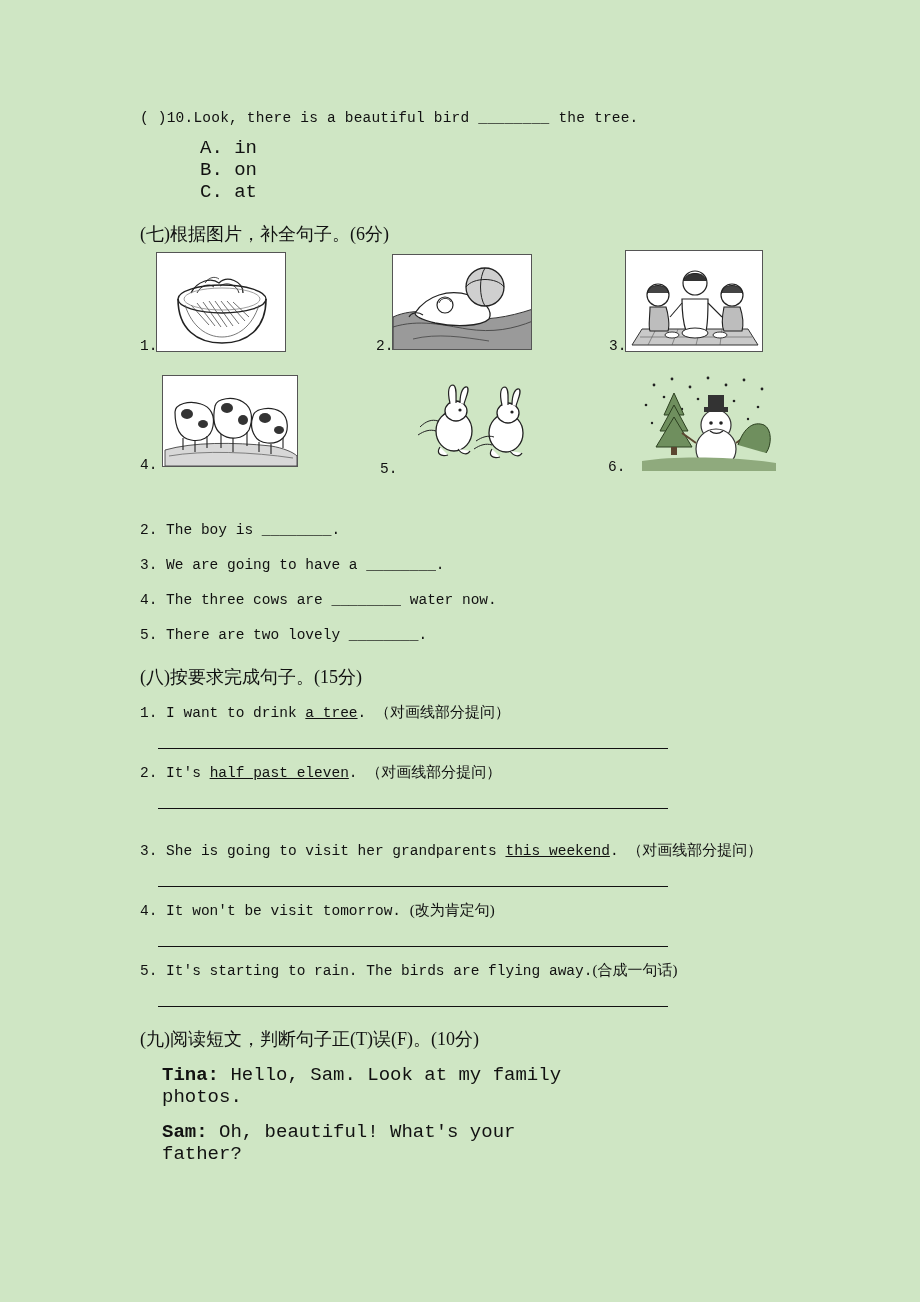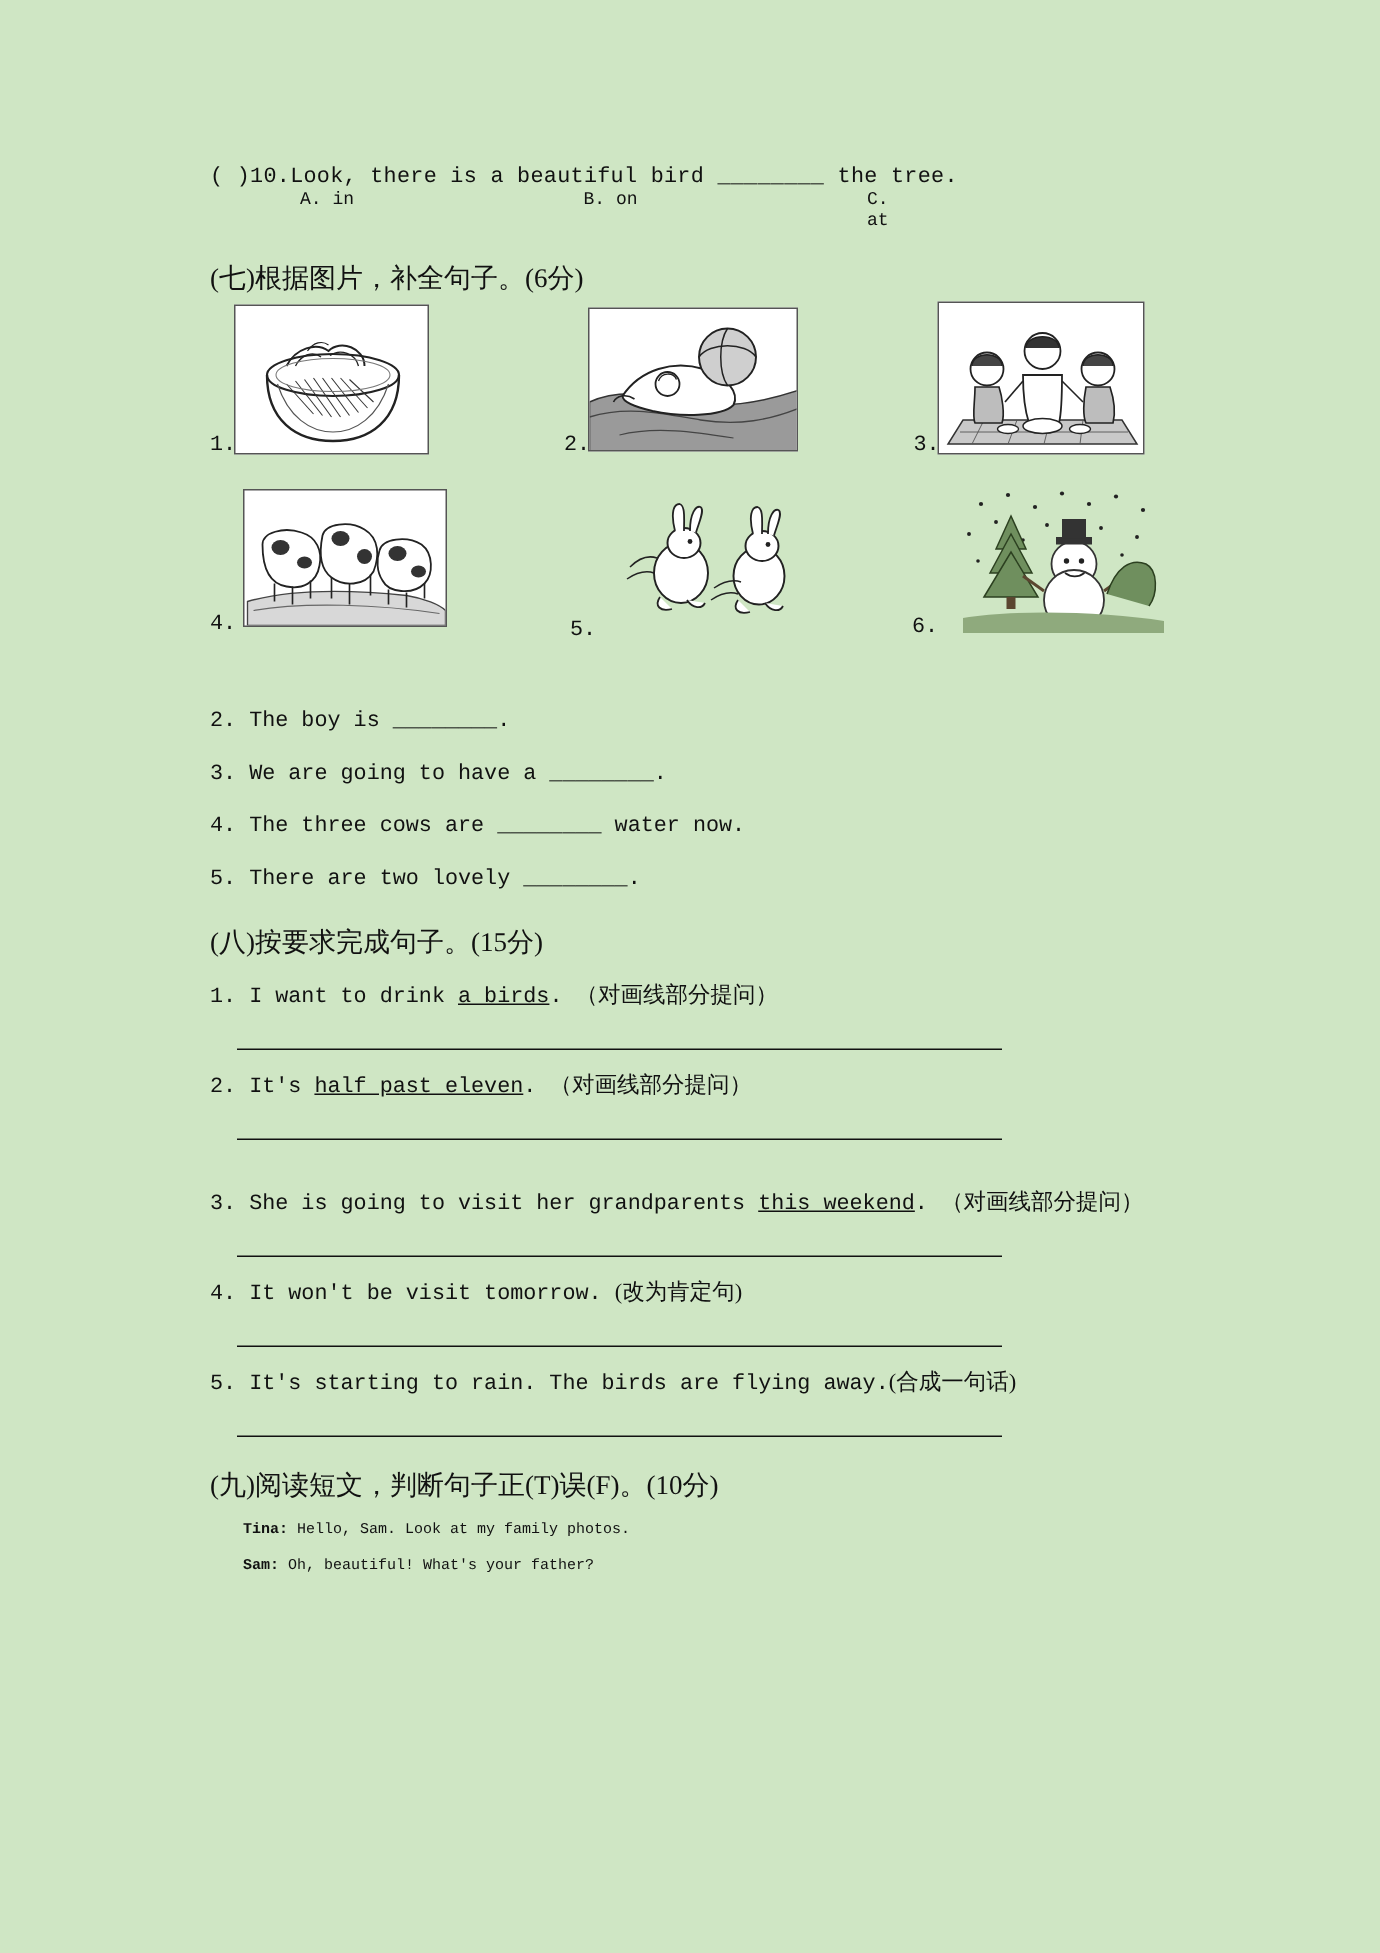--- a/index.html
+++ b/index.html
@@ -23,24 +23,25 @@
   }
   
   .q-line {
     font-family: "Liberation Mono", monospace;
     font-size: 14.5px;
     letter-spacing: 0.2px;
     white-space: nowrap;
   }
   .choices {
     font-family: "Liberation Mono", monospace;
-    font-size: 12px;
-    margin-top: 0;
+    font-size: 19px;
+    margin-top: 11px;
     padding-left: 60px;
     display: flex;
+    flex-direction: column;
   }
   .choices .c {
     width: 243px;
   }
   .choices .c:last-child {
     width: auto;
   }
   .section-head {
     font-family: "Liberation Serif", serif;
     font-size: 18px;
@@ -85,21 +86,21 @@
     height: 0;
     margin: 26px 0 0 18px;
     width: 510px;
   }
   .cn {
     font-family: "Liberation Serif", serif;
     font-size: 15px;
   }
   .dlg {
     font-family: "Liberation Mono", monospace;
-    font-size: 10px;
+    font-size: 19px;
     margin-top: 13px;
     padding-left: 22px;
   }
   .dlg b {
     font-weight: bold;
   }
 </style>
 </head>
 <body>
 
@@ -300,21 +301,21 @@
     <div class="s-line">5. There are two lovely ________.</div>
   </div>
 
   <div class="section-head" style="margin-top:22px;">(八)按要求完成句子。(15分)</div>
 
   <div>
 
     <div>
       <div class="s-line" style="margin-top:14px;">
         <span>1.</span>
-        <span>I want to drink </span><span class="u-line">a birds</span><span>.</span>
+        <span>I want to drink </span><span class="u-line">a tree</span><span>.</span>
         <span class="cn">（对画线部分提问）</span>
       </div>
       <div class="ans-rule"></div>
     </div>
 
     <div>
       <div class="s-line" style="margin-top:14px;">
         <span>2.</span>
         <span>It's </span><span class="u-line">half past eleven</span><span>.</span>
         <span class="cn">（对画线部分提问）</span>

